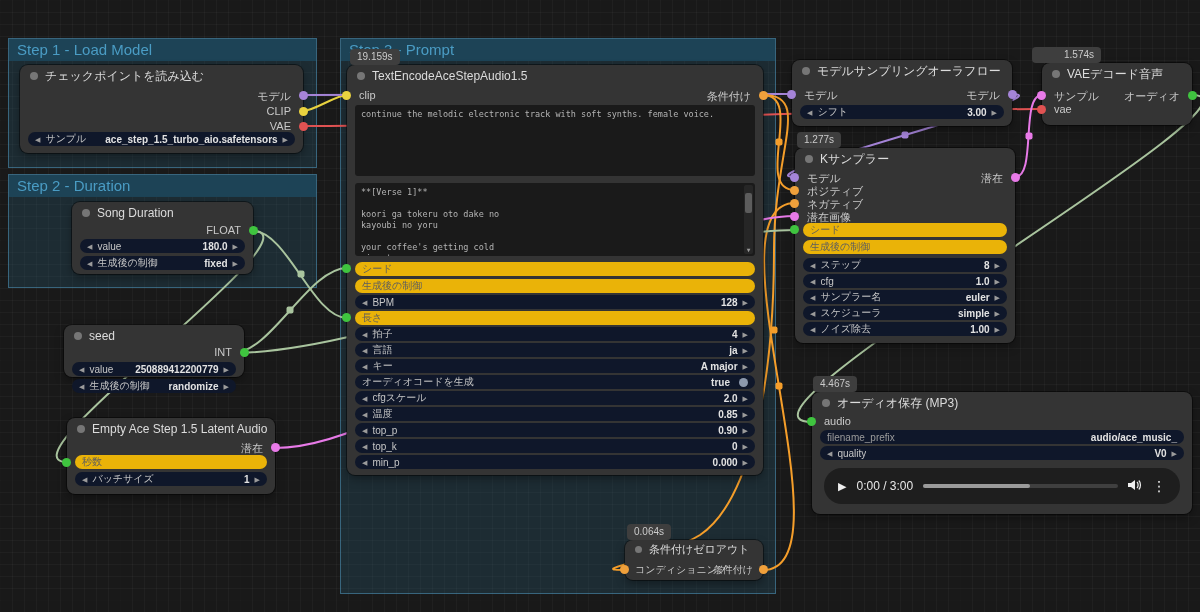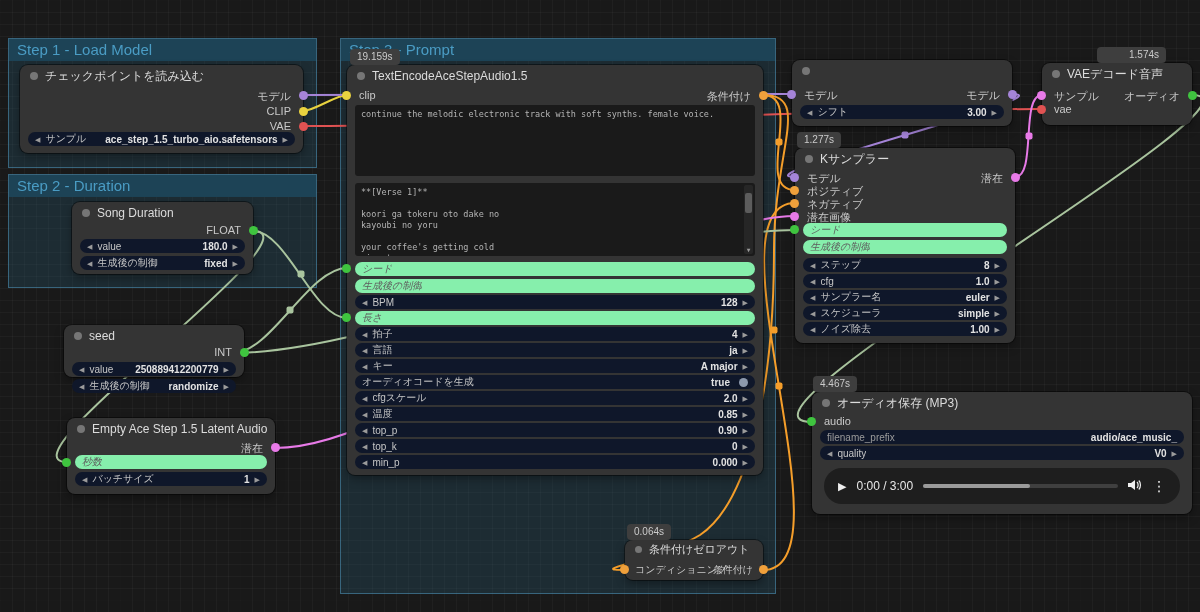--- a/index.html
+++ b/index.html
@@ -16,21 +16,21 @@
   .gtitle{height:22px;line-height:22px;background:#1d4356;color:#4a9cc4;font-size:15px;padding:0 8px;white-space:nowrap;overflow:hidden;}
   #wires{position:absolute;left:0;top:0;z-index:2;}
   .node{position:absolute;z-index:3;background:#343434;border-radius:8px;box-shadow:0 0 0 1px rgba(0,0,0,.45),0 4px 10px rgba(0,0,0,.35);box-sizing:border-box;}
   .ntitle{height:22px;display:flex;align-items:center;gap:7px;padding:0 10px;font-size:12px;color:#dcdcdc;white-space:nowrap;overflow:hidden;}
   .tdot{width:8px;height:8px;border-radius:50%;background:#767676;flex:0 0 auto;}
   .pdot{position:absolute;width:9px;height:9px;border-radius:50%;z-index:4;}
   .plbl{position:absolute;font-size:11px;color:#c9c9c9;white-space:nowrap;}
   .pill{position:absolute;left:8px;right:8px;height:14px;background:#0f172a;border-radius:8px;display:flex;align-items:center;gap:5px;font-size:10px;color:#c6c6c6;padding:0 7px;box-sizing:border-box;white-space:nowrap;}
   .pill .lbl{overflow:hidden;}
   .pill .val{margin-left:auto;color:#e2e2e2;font-weight:bold;}
-  .pill.dim{background:#86efac;color:#5e5e5e;font-style:italic;}
+  .pill.dim{background:#eab308;color:#5e5e5e;}
   .pill.dim .lbl{color:#5e5e5e;}
   .arr{color:#9b9b9b;font-size:7px;line-height:1;flex:0 0 auto;}
   .toggle{width:9px;height:9px;border-radius:50%;background:#8c99ad;flex:0 0 auto;margin-left:4px;}
   .ta{position:absolute;left:8px;right:8px;background:#1a1a1a;border-radius:3px;color:#b4b4b4;font-family:"DejaVu Sans Mono",monospace;font-size:8.5px;line-height:1.3;padding:4px 6px;overflow:hidden;box-sizing:border-box;}
   .ta pre{margin:0;font:inherit;white-space:pre-wrap;}
   .sbar{position:absolute;top:2px;bottom:2px;right:2px;width:9px;background:#262626;border-radius:2px;}
   .sthumb{position:absolute;top:8px;left:1px;width:7px;height:20px;background:#5c5c5c;border-radius:2px;}
   .sarr{position:absolute;bottom:0;left:0;width:9px;text-align:center;font-size:6px;color:#9a9a9a;}
   .badge{position:absolute;z-index:5;background:#3e3e3e;color:#cbcbcb;font-size:10px;line-height:1;padding:3px 7px;border-radius:4px;white-space:nowrap;}
   .player{position:absolute;background:#1e1e1e;border-radius:18px;display:flex;align-items:center;gap:10px;padding:0 14px;box-sizing:border-box;}
@@ -266,20 +266,21 @@
       <span class="arr">◀</span>
       <span class="lbl">min_p</span>
       <span class="val">0.000</span>
       <span class="arr">▶</span>
     </div>
   </div>
 
   <div class="node" style="left:792px;top:60px;width:220px;height:66px;">
     <div class="ntitle">
         <span class="tdot"></span>
+        <span>モデルサンプリングオーラフロー</span>
       </div>
     <span class="pdot" style="top:30px;left:-5px;background:#a584d8;"></span>
     <span class="plbl" style="top:28px;left:12px;">モデル</span>
     <span class="plbl" style="top:28px;right:12px;">モデル</span>
     <span class="pdot" style="top:30px;right:-5px;background:#a584d8;"></span>
     <div class="pill" style="top:45px;">
       <span class="arr">◀</span>
       <span class="lbl">シフト</span>
       <span class="val">3.00</span>
       <span class="arr">▶</span>
@@ -394,17 +395,17 @@
         <span>条件付けゼロアウト</span>
       </div>
     <span class="pdot" style="top:25px;left:-5px;background:#efa03b;"></span>
     <span class="plbl" style="top:23px;left:10px;font-size:10px;">コンディショニング</span>
     <span class="plbl" style="top:23px;right:10px;font-size:10px;">条件付け</span>
     <span class="pdot" style="top:25px;right:-5px;background:#efa03b;"></span>
   </div>
 
   <div class="badge" style="left:350px;top:49px;">19.159s</div>
   <div class="badge" style="left:797px;top:132px;">1.277s</div>
-  <div class="badge" style="left:1097px;top:47px;padding-left:32px;">1.574s</div>
+  <div class="badge" style="left:1032px;top:47px;padding-left:32px;">1.574s</div>
   <div class="badge" style="left:813px;top:376px;">4.467s</div>
   <div class="badge" style="left:627px;top:524px;">0.064s</div>
 
 </div>
 
 </body></html>

